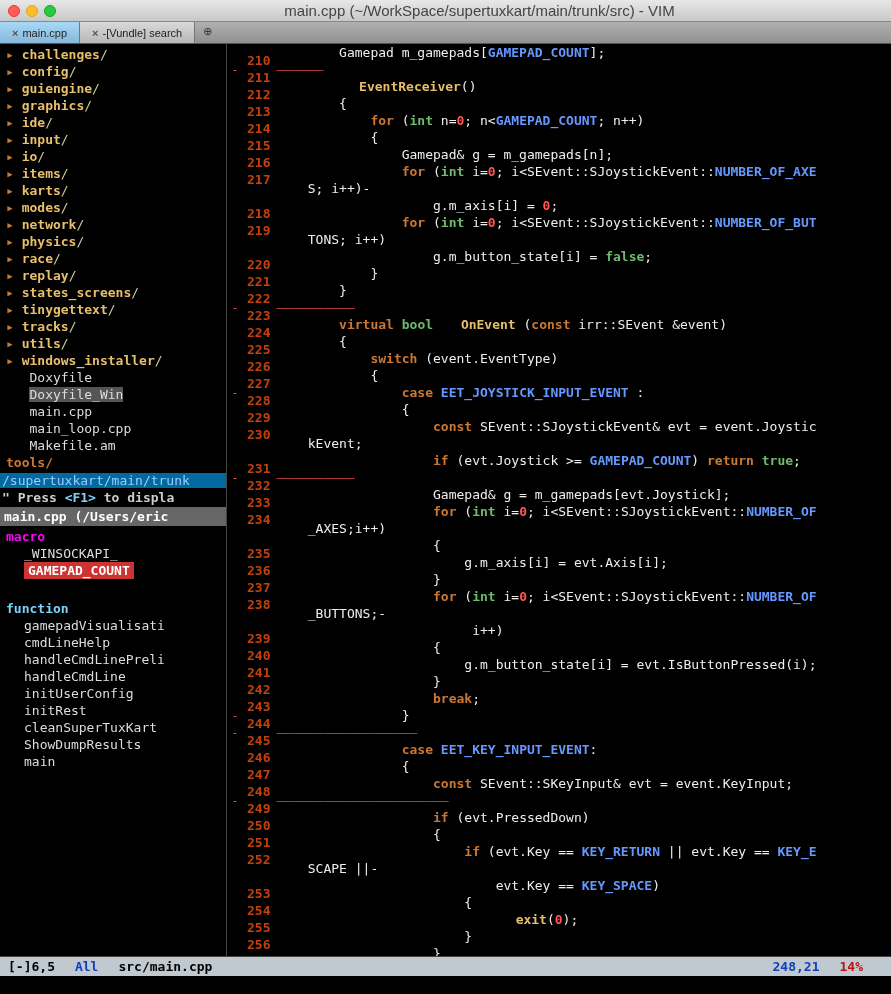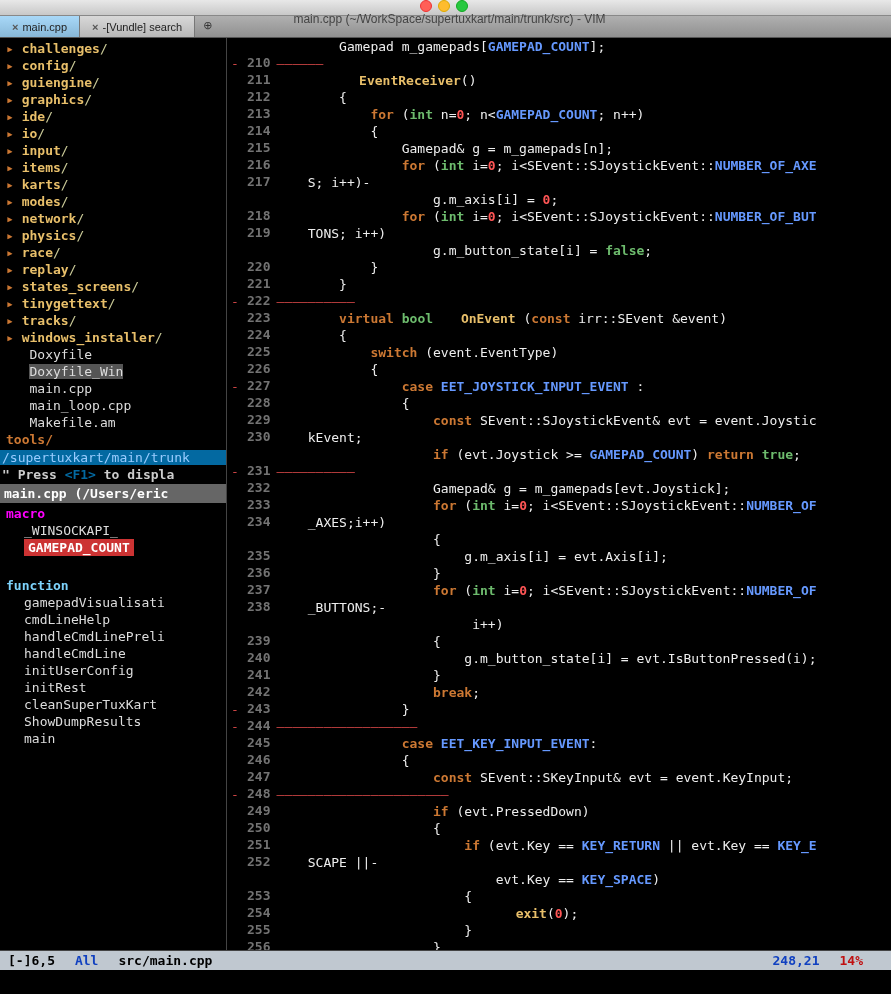--- a/index.html
+++ b/index.html
@@ -7,30 +7,29 @@
     font-family: "Menlo", "Monaco", monospace;
     font-size: 13px;
     background: #000;
     color: #ccc;
     width: 891px;
     height: 994px;
     overflow: hidden;
     position: relative;
   }
   .titlebar {
-    height: 16px;
+    height: 22px;
     background: linear-gradient(#e8e8e8, #c8c8c8);
     border-bottom: 1px solid #888;
     display: flex;
     align-items: center;
     padding-left: 8px;
     color: #333;
     font-family: "Lucida Grande", sans-serif;
-    font-size: 12px;
-    flex-direction: column;
+    font-size: 15px;
   }
   .traffic { display: flex; gap: 6px; margin-right: 12px; }
   .traffic span { width: 12px; height: 12px; border-radius: 50%; display: inline-block; }
   .t-red { background: #ff5f57; border: 1px solid #e33; }
   .t-yel { background: #febc2e; border: 1px solid #da0; }
   .t-grn { background: #28c840; border: 1px solid #1a2; }
   .title-text { flex: 1; text-align: center; color: #444; }
   .tabbar {
     height: 22px;
     background: linear-gradient(#b0b0b0, #909090);
@@ -56,30 +55,30 @@
   .tree { padding: 2px 0 2px 6px; font-size: 13px; line-height: 17px; }
   .tree .entry { white-space: nowrap; }
   .tree .arrow { color: #cc7833; font-weight: bold; }
   .tree .dir { color: #e8bf6a; font-weight: bold; }
   .tree .slash { color: #cc9; }
   .tree .file { color: #ddd; }
   .tree .file.sel { background: #555; }
   .tree .root { color: #cc7833; font-weight: bold; }
   .path-line { background: #0369a1; color: #9cf; font-size: 13px; padding: 0 2px; }
   .help-line { background: #000; color: #ccc; padding: 2px; font-weight: bold; }
-  .help-line .f1 { color: #0369a1; }
+  .help-line .f1 { color: #7dd3fc; }
   .tagbar-title { background: #666; color: #fff; padding: 2px 4px; font-weight: bold; font-size: 13px; white-space: nowrap; overflow: hidden; }
   .tagbar { padding: 2px 6px; font-size: 13px; line-height: 17px; }
   .tagbar .mgroup { color: #f0f; font-weight: bold; }
   .tagbar .mgroup.func { color: #7dd3fc; }
   .tagbar .item { color: #ddd; padding-left: 18px; white-space: nowrap; overflow: hidden; }
   .tagbar .item.hot { background: #cc3333; color: #fff; font-weight: bold; display: inline-block; padding: 0 4px; margin-left: 18px; }
   .code-col { flex: 1; background: #000; overflow: hidden; position: relative; }
   .code-area { display: flex; font-size: 13px; line-height: 17px; }
-  .lnums { background: #000; color: #737373; text-align: right; padding: 16px 6px 0 4px; font-weight: bold; }
+  .lnums { background: #000; color: #c2410c; text-align: right; padding: 8px 6px 0 4px; font-weight: bold; }
   .lnums div { height: 17px; }
   .codelines { flex:1; white-space: pre; overflow: hidden; }
   .codelines div { height: 17px; }
   .c-kw { color: #cc7833; font-weight: bold; }
   .c-type { color: #6dbb6d; font-weight: bold; }
   .c-fn { color: #e8bf6a; font-weight: bold; margin-left: 20px; }
   .c-num { color: #f55; font-weight: bold; }
   .c-const { color: #6699ff; font-weight: bold; }
   .c-fold { color: #c44; }
   .c-plain { color: #eee; }
@@ -128,32 +127,33 @@
 </div>
 
 <div class="panes">
   <div class="left-col">
     <div class="tree" id="tree">
         <div class="entry"><span class="arrow">▸ </span><span class="dir">challenges</span><span class="slash">/</span></div>
         <div class="entry"><span class="arrow">▸ </span><span class="dir">config</span><span class="slash">/</span></div>
         <div class="entry"><span class="arrow">▸ </span><span class="dir">guiengine</span><span class="slash">/</span></div>
         <div class="entry"><span class="arrow">▸ </span><span class="dir">graphics</span><span class="slash">/</span></div>
         <div class="entry"><span class="arrow">▸ </span><span class="dir">ide</span><span class="slash">/</span></div>
+        <div class="entry"><span class="arrow">▸ </span><span class="dir">input</span><span class="slash">/</span></div>
         <div class="entry"><span class="arrow">▸ </span><span class="dir">io</span><span class="slash">/</span></div>
-        <div class="entry"><span class="arrow">▸ </span><span class="dir">input</span><span class="slash">/</span></div>
         <div class="entry"><span class="arrow">▸ </span><span class="dir">items</span><span class="slash">/</span></div>
         <div class="entry"><span class="arrow">▸ </span><span class="dir">karts</span><span class="slash">/</span></div>
         <div class="entry"><span class="arrow">▸ </span><span class="dir">modes</span><span class="slash">/</span></div>
         <div class="entry"><span class="arrow">▸ </span><span class="dir">network</span><span class="slash">/</span></div>
         <div class="entry"><span class="arrow">▸ </span><span class="dir">physics</span><span class="slash">/</span></div>
         <div class="entry"><span class="arrow">▸ </span><span class="dir">race</span><span class="slash">/</span></div>
         <div class="entry"><span class="arrow">▸ </span><span class="dir">replay</span><span class="slash">/</span></div>
         <div class="entry"><span class="arrow">▸ </span><span class="dir">states_screens</span><span class="slash">/</span></div>
         <div class="entry"><span class="arrow">▸ </span><span class="dir">tinygettext</span><span class="slash">/</span></div>
         <div class="entry"><span class="arrow">▸ </span><span class="dir">tracks</span><span class="slash">/</span></div>
+        <div class="entry"><span class="arrow">▸ </span><span class="dir">utils</span><span class="slash">/</span></div>
         <div class="entry"><span class="arrow">▸ </span><span class="dir">windows_installer</span><span class="slash">/</span></div>
         <div class="entry"><span>&nbsp;&nbsp;&nbsp;</span><span class="file">Doxyfile</span></div>
         <div class="entry"><span>&nbsp;&nbsp;&nbsp;</span><span class="file sel">Doxyfile_Win</span></div>
         <div class="entry"><span>&nbsp;&nbsp;&nbsp;</span><span class="file">main.cpp</span></div>
         <div class="entry"><span>&nbsp;&nbsp;&nbsp;</span><span class="file">main_loop.cpp</span></div>
         <div class="entry"><span>&nbsp;&nbsp;&nbsp;</span><span class="file">Makefile.am</span></div>
         <div class="entry"><span class="root">tools/</span></div>
       </div>
     <div class="path-line">/supertuxkart/main/trunk</div>
     <div class="help-line">

